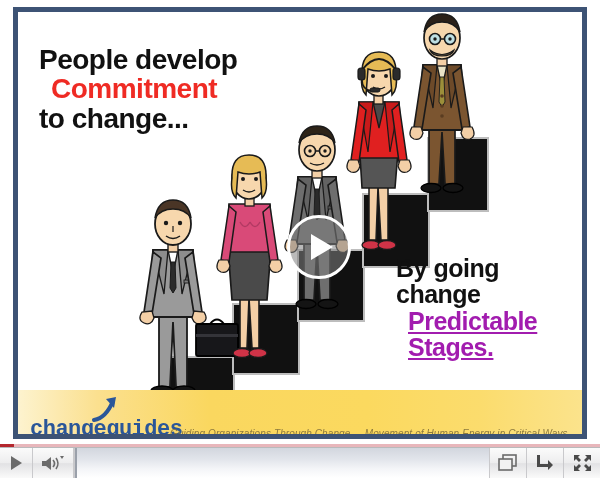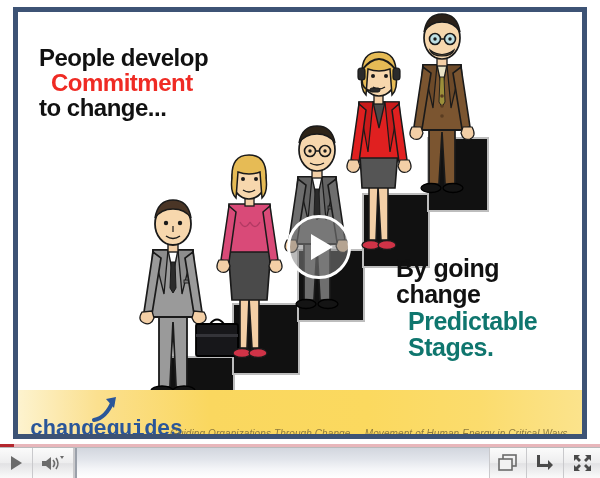--- a/index.html
+++ b/index.html
@@ -20,26 +20,26 @@
   }
   #slide {
     position:absolute; inset:0; background:#ffffff; overflow:hidden;
   }
 
   
   .headline {
     position:absolute; font-weight:bold; letter-spacing:-0.5px;
     line-height:1.05; white-space:nowrap;
   }
-  #txt-left { left:21px; top:33px; font-size:24px; }
+  #txt-left { left:21px; top:33px; font-size:28px; }
   #txt-right { left:378px; top:243px; font-size:25px; text-align:left; }
   .t-black { color:#111111; display:block; }
   .t-red   { color:#ee2222; display:block;margin-left:12px; }
   #txt-left .t-red { color:#ef2b24; }
-  #txt-right .t-red { color:#0f766e; }
+  #txt-right .t-red { color:#a21caf;text-decoration:underline; }
   .ln { display:block; }
 
   
   #stairs { position:absolute; left:0; top:0; width:100%; height:100%; }
 
   
   #play-button {
     position:absolute; left:269px; top:203px; width:64px; height:64px;
     border-radius:50%; border:3px solid #ffffff; background:rgba(130,130,130,0.55);
     display:flex; align-items:center; justify-content:center; cursor:pointer;

